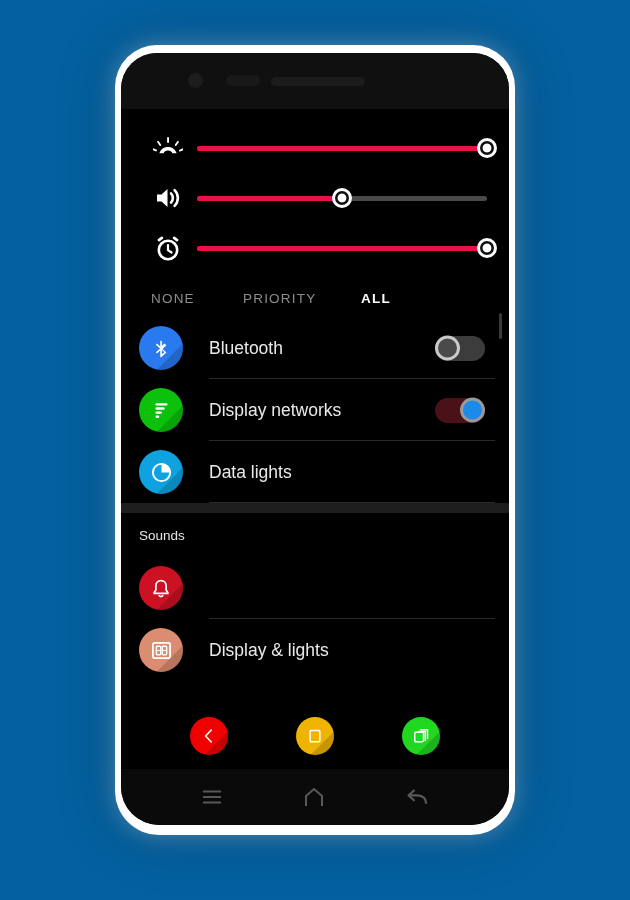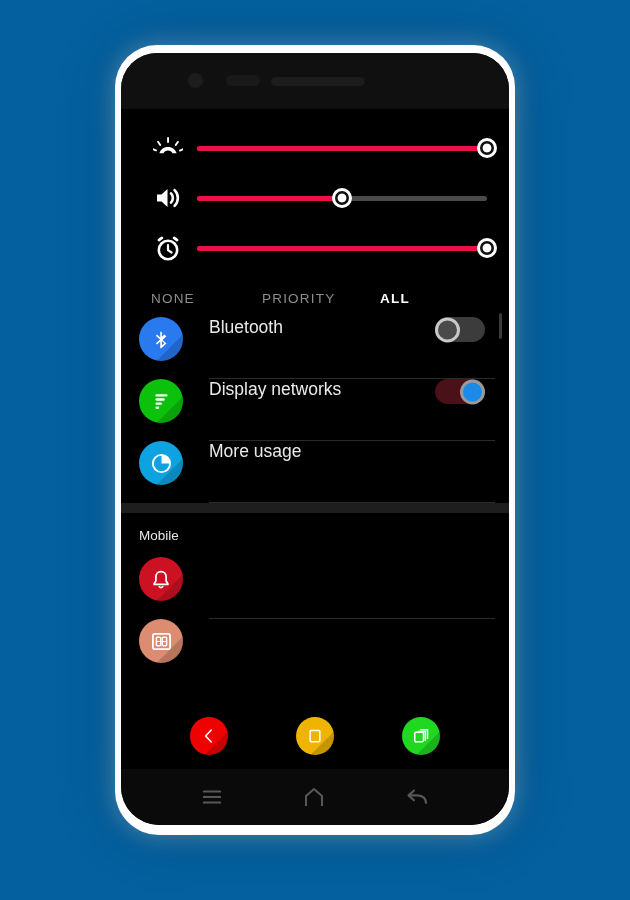--- a/index.html
+++ b/index.html
@@ -102,31 +102,31 @@
   #tab-bar {
     display: flex; align-items: center;
     height: 38px; padding: 0 30px;
     position: relative;
   }
   .tab-item {
     color: #8d8d8d; font-size: 13.5px;
     letter-spacing: 1.2px; font-weight: normal;
   }
   .tab-item.tab-none { width: 92px; }
-  .tab-item.tab-priority { width: 118px; margin-left: 19px; }
+  .tab-item.tab-priority { width: 118px; }
   .tab-item.selected { color: #ffffff; font-weight: bold; }
   #scroll-indicator {
     position: absolute; right: 7px; top: 34px;
     width: 3px; height: 26px; background: #3a3a3a; border-radius: 2px;
   }
 
   
   #settings-list { position: relative; }
   .list-row {
-    display: flex; align-items: flex-start;
+    display: flex; align-items: center;
     height: 62px; padding: 0 18px 0 18px;
     position: relative;
   }
   .list-row .divider {
     position: absolute; left: 88px; right: 14px; bottom: 0;
     height: 1px; background: #2a2a2a;
   }
   .row-icon {
     width: 44px; height: 44px; flex: none;
     border-radius: 50%; position: relative; overflow: hidden;
@@ -302,28 +302,28 @@
         </div>
 
         <div class="list-row">
           <div class="row-icon" style="background:#0EA2E0">
             <div class="longshadow"></div>
             <svg width="23" height="23" viewBox="0 0 24 24">
               <circle cx="12" cy="12" r="9" fill="none" stroke="#fff" stroke-width="2"></circle>
               <path d="M12 12V3.2a8.8 8.8 0 0 1 8.8 8.8H12z" fill="#fff"></path>
             </svg>
           </div>
-          <div class="row-label">More usage</div>
+          <div class="row-label">Data lights</div>
           <div class="divider"></div>
         </div>
 
 
         <div id="section-gap"></div>
 
-        <div class="section-header">Mobile</div>
+        <div class="section-header">Sounds</div>
 
         <div class="list-row">
           <div class="row-icon" style="background:#CC1122">
             <div class="longshadow"></div>
             <svg width="22" height="23" viewBox="0 0 24 24">
               <path d="M12 3.4c-3.3 0-5.6 2.5-5.6 5.7v4.6l-1.8 2.6v1.1h14.8v-1.1l-1.8-2.6V9.1c0-3.2-2.3-5.7-5.6-5.7z" fill="none" stroke="#fff" stroke-width="1.9"></path>
               <path d="M9.8 19.2a2.3 2.3 0 0 0 4.4 0" fill="none" stroke="#fff" stroke-width="1.9"></path>
             </svg>
           </div>
           <div class="divider"></div>
@@ -333,20 +333,21 @@
           <div class="row-icon" style="background:#DC8C70">
             <div class="longshadow"></div>
             <svg width="23" height="21" viewBox="0 0 24 22">
               <rect x="3" y="3" width="18" height="16" rx="2" fill="none" stroke="#fff" stroke-width="1.9"></rect>
               <rect x="6.6" y="6.5" width="4.6" height="9" rx="1" fill="none" stroke="#fff" stroke-width="1.5"></rect>
               <rect x="12.8" y="6.5" width="4.6" height="9" rx="1" fill="none" stroke="#fff" stroke-width="1.5"></rect>
               <line x1="6.6" y1="11" x2="11.2" y2="11" stroke="#fff" stroke-width="1.3"></line>
               <line x1="12.8" y1="11" x2="17.4" y2="11" stroke="#fff" stroke-width="1.3"></line>
             </svg>
           </div>
+          <div class="row-label">Display &amp; lights</div>
         </div>
       </div>
 
       <div id="floating-buttons">
         <div class="fab" style="background:#F00000">
           <div class="longshadow"></div>
           <svg width="18" height="18" viewBox="0 0 24 24">
             <path d="M15 4 7.5 12 15 20" fill="none" stroke="#fff" stroke-width="2.1" stroke-linecap="round" stroke-linejoin="round"></path>
           </svg>
         </div>

